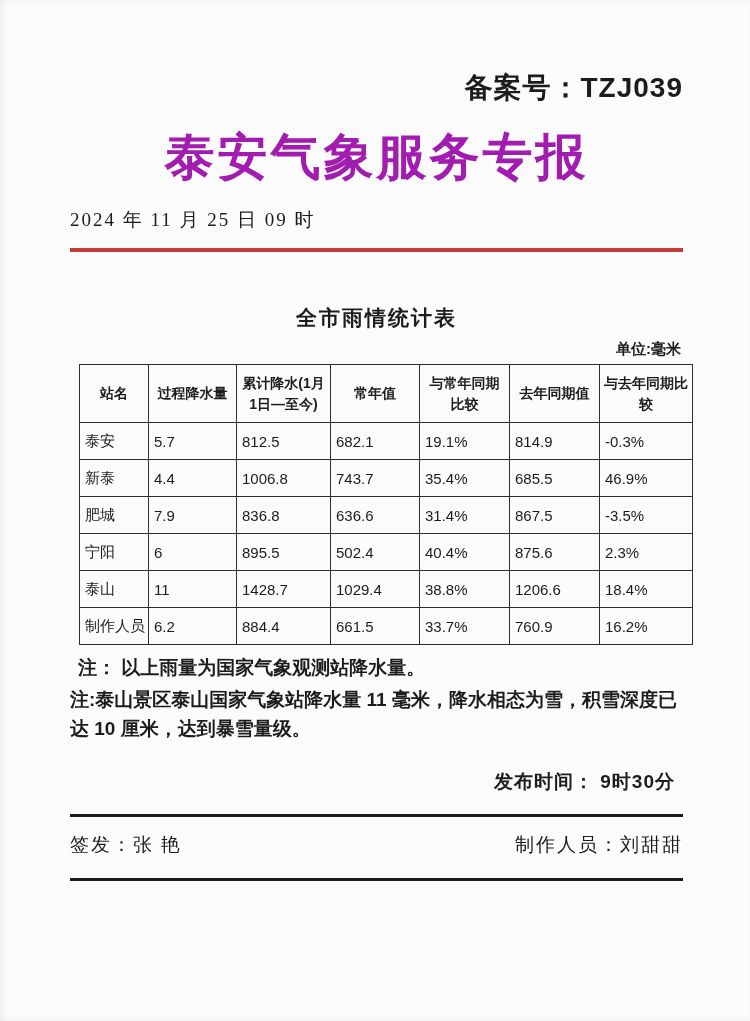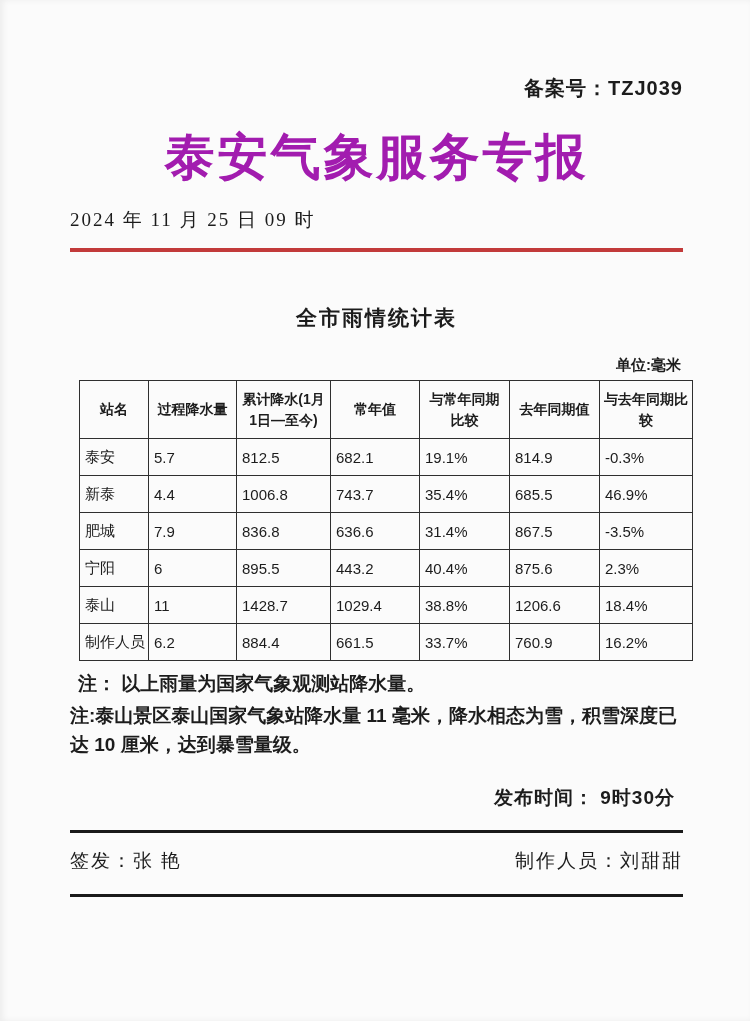--- a/index.html
+++ b/index.html
@@ -10,21 +10,21 @@
     width: 750px;
     height: 1021px;
     background: #fbfbfb;
     padding: 0 67px 0 70px;
     overflow: hidden;
     box-shadow: inset 3px 0 6px rgba(0,0,0,0.06);
   }
   .record-no {
     padding-top: 76px;
     text-align: right;
-    font-size: 20px;
+    font-size: 28px;
     font-weight: bold;
     line-height: 24px;
     font-family: "Liberation Sans", "DejaVu Sans", sans-serif;
     letter-spacing: 1px;
   }
   .doc-title {
     margin-top: 24px;
     text-align: center;
     font-size: 50px;
     line-height: 66px;
@@ -53,21 +53,21 @@
     letter-spacing: 2px;
   }
   .period {
     margin-top: 14px;
     text-align: center;
     font-size: 20px;
     line-height: 27px;
     letter-spacing: 1px;
   }
   .unit {
-    margin-top: 20px;
+    margin-top: 4px;
     text-align: right;
     font-size: 15px;
     line-height: 21px;
     font-weight: bold;
     font-family: "Liberation Sans", "DejaVu Sans", sans-serif;
     padding-right: 2px;
   }
   table.rain-table {
     margin-top: 5px;
     width: 613px;
@@ -190,21 +190,21 @@
           <td>836.8</td>
           <td>636.6</td>
           <td>31.4%</td>
           <td>867.5</td>
           <td>-3.5%</td>
         </tr>
         <tr>
           <td>宁阳</td>
           <td>6</td>
           <td>895.5</td>
-          <td>443.2</td>
+          <td>502.4</td>
           <td>40.4%</td>
           <td>875.6</td>
           <td>2.3%</td>
         </tr>
         <tr>
           <td>泰山</td>
           <td>11</td>
           <td>1428.7</td>
           <td>1029.4</td>
           <td>38.8%</td>

